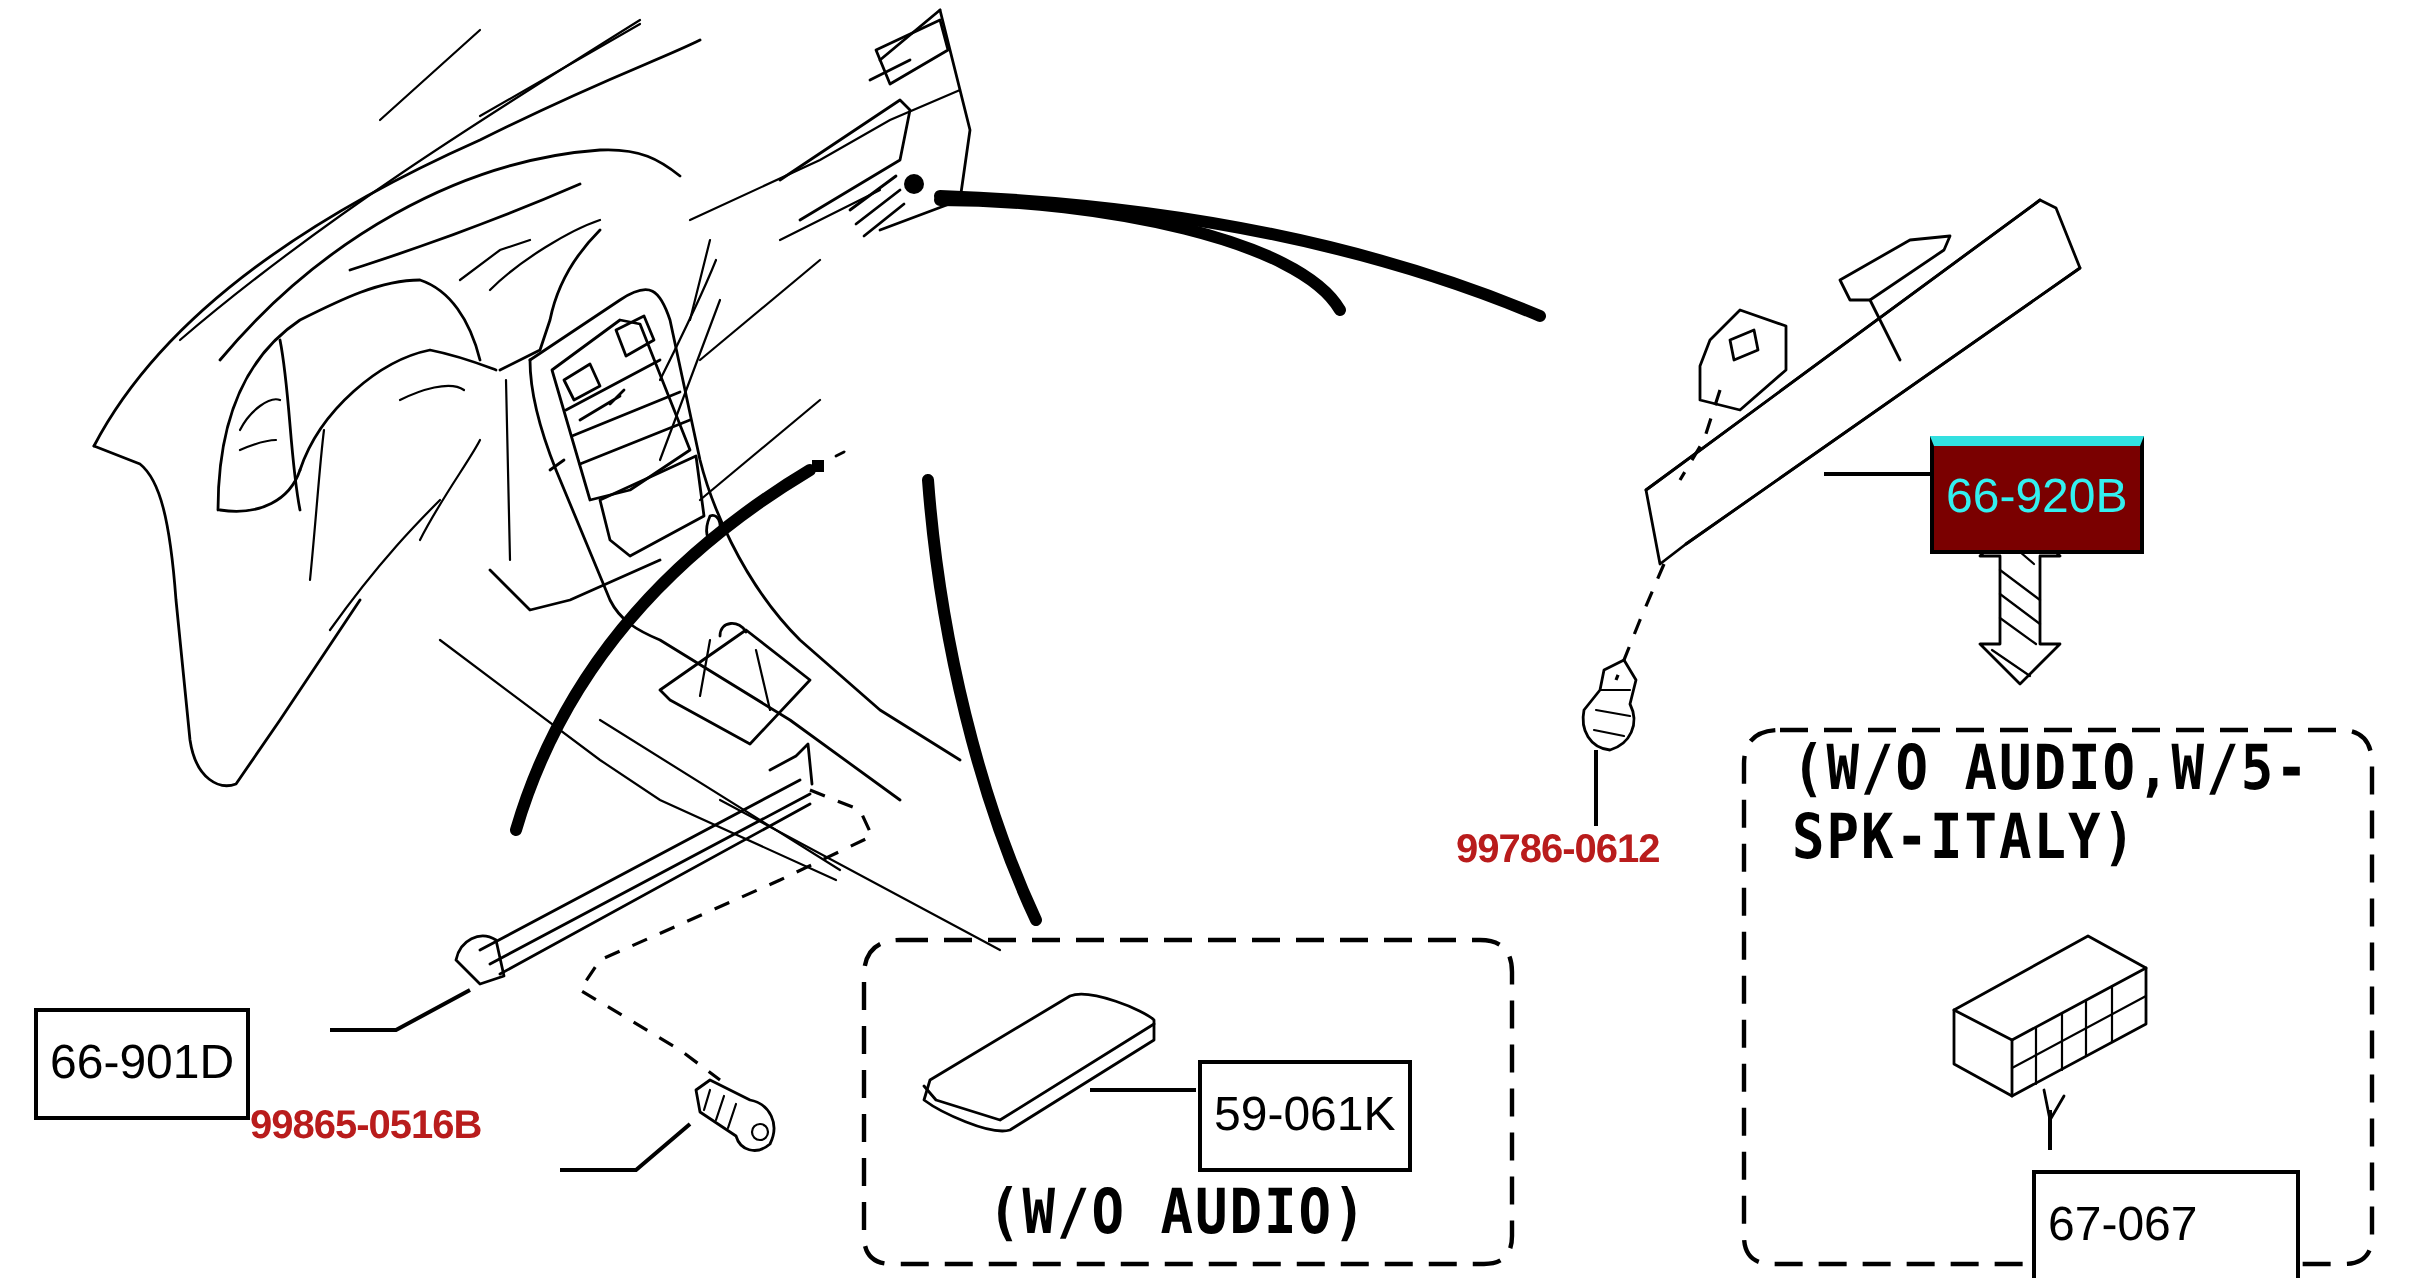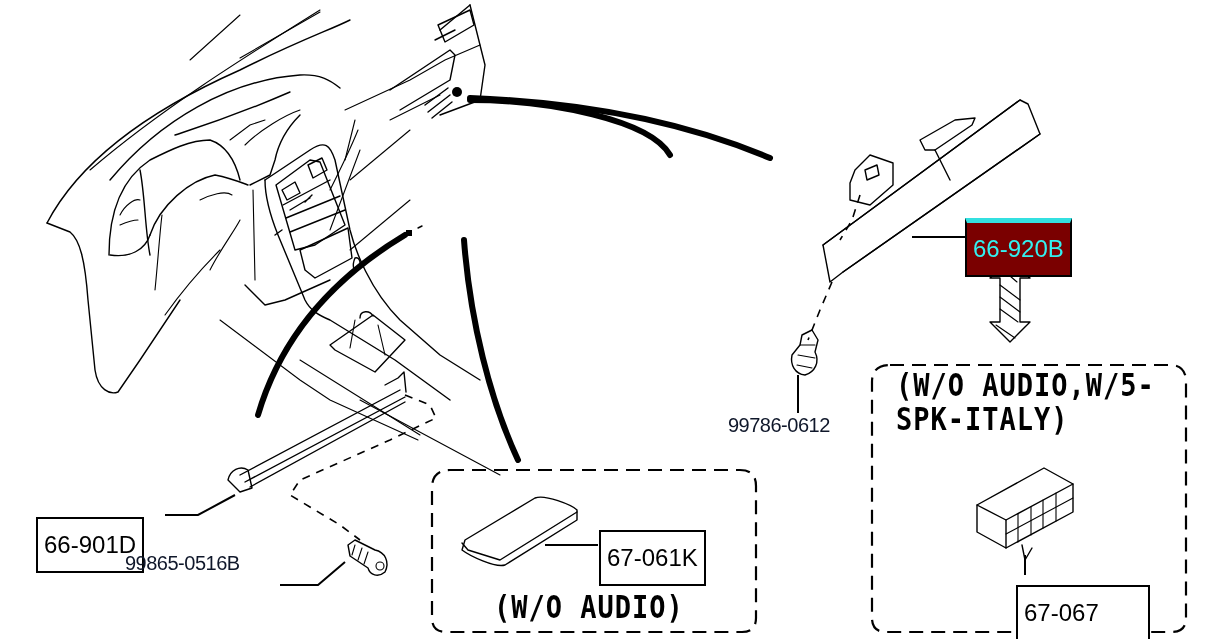--- a/index.html
+++ b/index.html
@@ -11,22 +11,22 @@
   .dash { fill: none; stroke: #000; stroke-width: 2.2; stroke-dasharray: 14 8; }
   .dashsm { fill: none; stroke: #000; stroke-width: 1.6; stroke-dasharray: 8 7; }
   .leader { fill: none; stroke: #000; stroke-width: 2; }
   .part-label {
     position: absolute; border: 2px solid #000; background: #fff; color: #000;
     font-family: "Liberation Sans", sans-serif; font-size: 24px; line-height: 26px;
     padding: 13px 6px; white-space: nowrap; cursor: pointer;
   }
   .part-label.selected { background: #7a0000; color: #33f0f0; border-color: #000; border-top: 5px solid #33e0e0; }
   .plain-label {
-    position: absolute; font-family: "Liberation Sans", sans-serif; font-size: 20px; color: #0f172a;
-    white-space: nowrap; cursor: pointer; letter-spacing: -0.5px;
+    position: absolute; font-family: "Liberation Sans", sans-serif; font-size: 20px; color: #b91c1c;
+    white-space: nowrap; cursor: pointer; letter-spacing: -0.5px; font-weight: bold;
   }
   .note {
     position: absolute; font-family: "DejaVu Sans Mono", monospace; font-weight: bold;
     font-size: 27px; line-height: 30px; color: #000; white-space: pre; letter-spacing: 1px;
     transform: scaleY(1.15); transform-origin: top left;
   }
 </style>
 </head>
 <body>
 
@@ -158,24 +158,24 @@
     <path class="thin" d="M1018,514 L1018,542 M1031,507 L1031,535 M1043,500 L1043,528 M1056,493 L1056,521"></path>
     <path class="ln" d="M1022,545 L1025,560 L1032,548"></path>
     <path class="leader" d="M1025,555 L1025,575"></path>
   </g>
 </svg>
 
 <div class="part-label selected" style="left: 965px; top: 218px; background: rgb(122, 0, 0); color: rgb(51, 240, 240);">66-920B</div>
 
 <div class="plain-label" style="left:728px; top:414px;">99786-0612</div>
 
-<div class="part-label" style="left:17px; top:517px;margin-left:19px;">66-901D</div>
+<div class="part-label" style="left:17px; top:504px;">66-901D</div>
 
 <div class="plain-label" style="left:125px; top:552px;">99865-0516B</div>
 
-<div class="part-label" style="left:599px; top:530px;">67-061K</div>
+<div class="part-label" style="left:599px; top:530px;">59-061K</div>
 
 <div class="part-label" style="left:1016px; top:585px; width:118px;">67-067</div>
 
 <div class="note" style="left:494px; top:590px;">(W/O AUDIO)</div>
 
 <div class="note" style="left:896px; top:368px;">(W/O AUDIO,W/5-
 SPK-ITALY)</div>
 
 </body></html>

